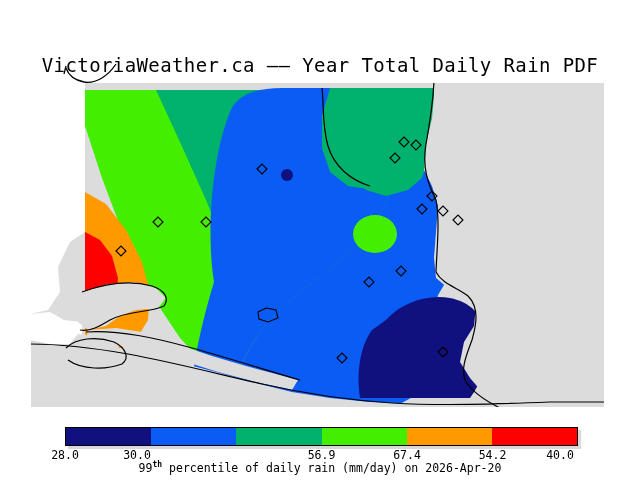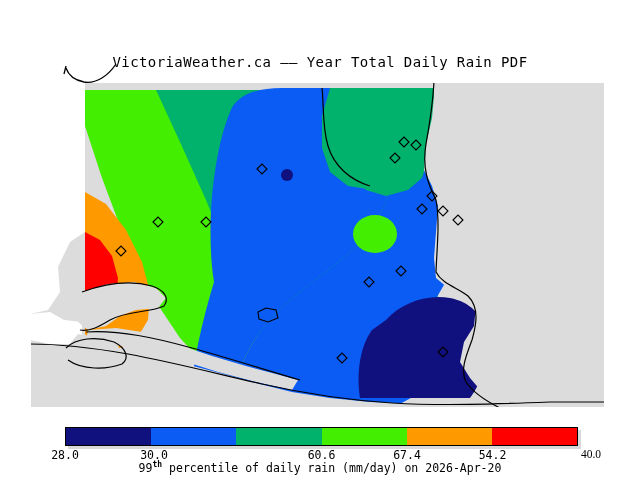--- a/index.html
+++ b/index.html
@@ -8,21 +8,21 @@
     background:#ffffff;
     font-family:"DejaVu Sans Mono","Liberation Mono",monospace;
     overflow:hidden;position:relative;
   }
   #stage{position:absolute;left:0;top:0;width:640px;height:480px;}
 
   
   #title{
     position:absolute;left:0;top:54px;width:640px;
     text-align:center;
-    font-size:14px;letter-spacing:0.4px;
+    font-size:19px;letter-spacing:0.4px;
     color:#000;white-space:pre;
   }
 
   
   #map-wrap{position:absolute;left:30px;top:82px;width:575px;height:326px;}
   #map-svg{display:block;width:575px;height:326px;}
 
   
   #cbar-wrap{position:absolute;left:65px;top:427px;width:513px;height:19px;
              display:flex;border:1px solid #000;box-sizing:border-box;}
@@ -174,23 +174,23 @@
     <div class="cbar-seg" style="background: rgb(16, 16, 127);"></div>
     <div class="cbar-seg" style="background: rgb(10, 92, 245);"></div>
     <div class="cbar-seg" style="background: rgb(0, 178, 107);"></div>
     <div class="cbar-seg" style="background: rgb(68, 238, 0);"></div>
     <div class="cbar-seg" style="background: rgb(255, 153, 0);"></div>
     <div class="cbar-seg" style="background: rgb(255, 0, 0);"></div>
   </div>
 
   <div id="cbar-ticks">
     <span class="ctick" style="left: 65px;">28.0</span>
-    <span class="ctick" style="left: 154px;">30.0</span>
+    <span class="ctick" style="left: 137px;">30.0</span>
     <span class="ctick" style="left: 236px; margin-top: 44px;">32.0</span>
-    <span class="ctick" style="left: 321.5px;">60.6</span>
+    <span class="ctick" style="left: 321.5px;">56.9</span>
     <span class="ctick" style="left: 407px;">67.4</span>
     <span class="ctick" style="left: 492.5px;">54.2</span>
-    <span class="ctick" style="left: 591px; font-family: Liberation Serif, serif;">40.0</span>
+    <span class="ctick" style="left: 560px;">40.0</span>
   </div>
 
   <div id="cbar-caption"><span>99</span><sup>th</sup><span> percentile of daily rain (mm/day) on 2026-Apr-20</span></div>
 
 </div>
 
 </body></html>

